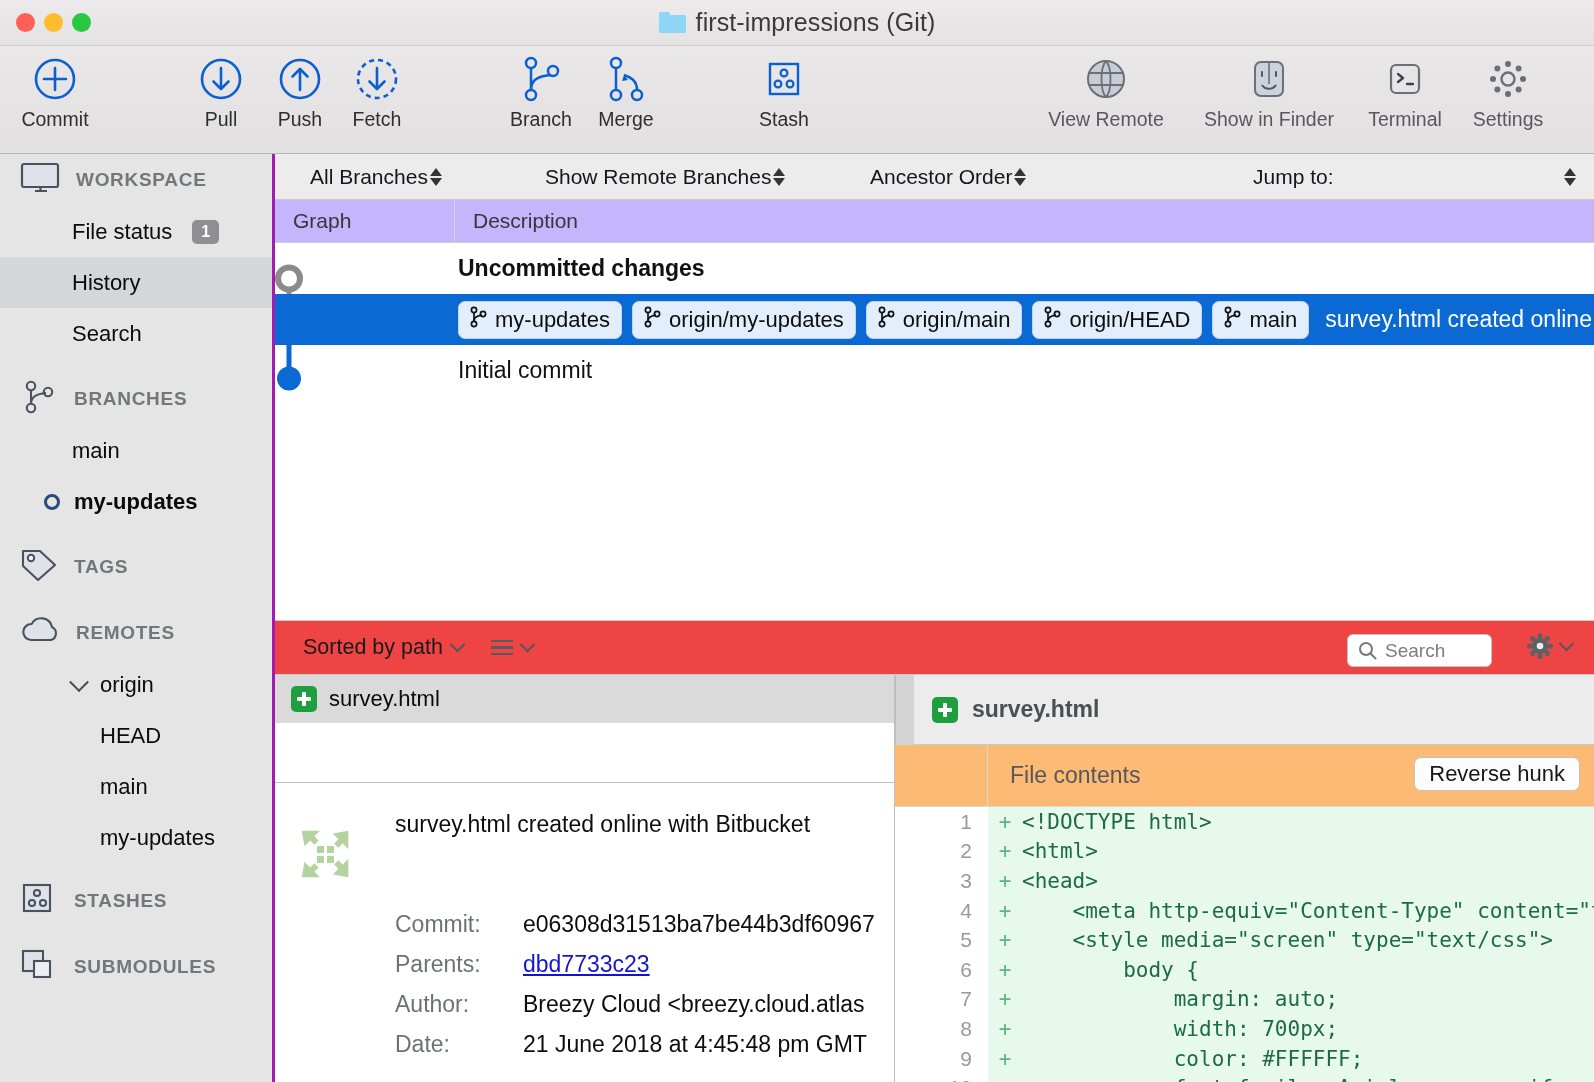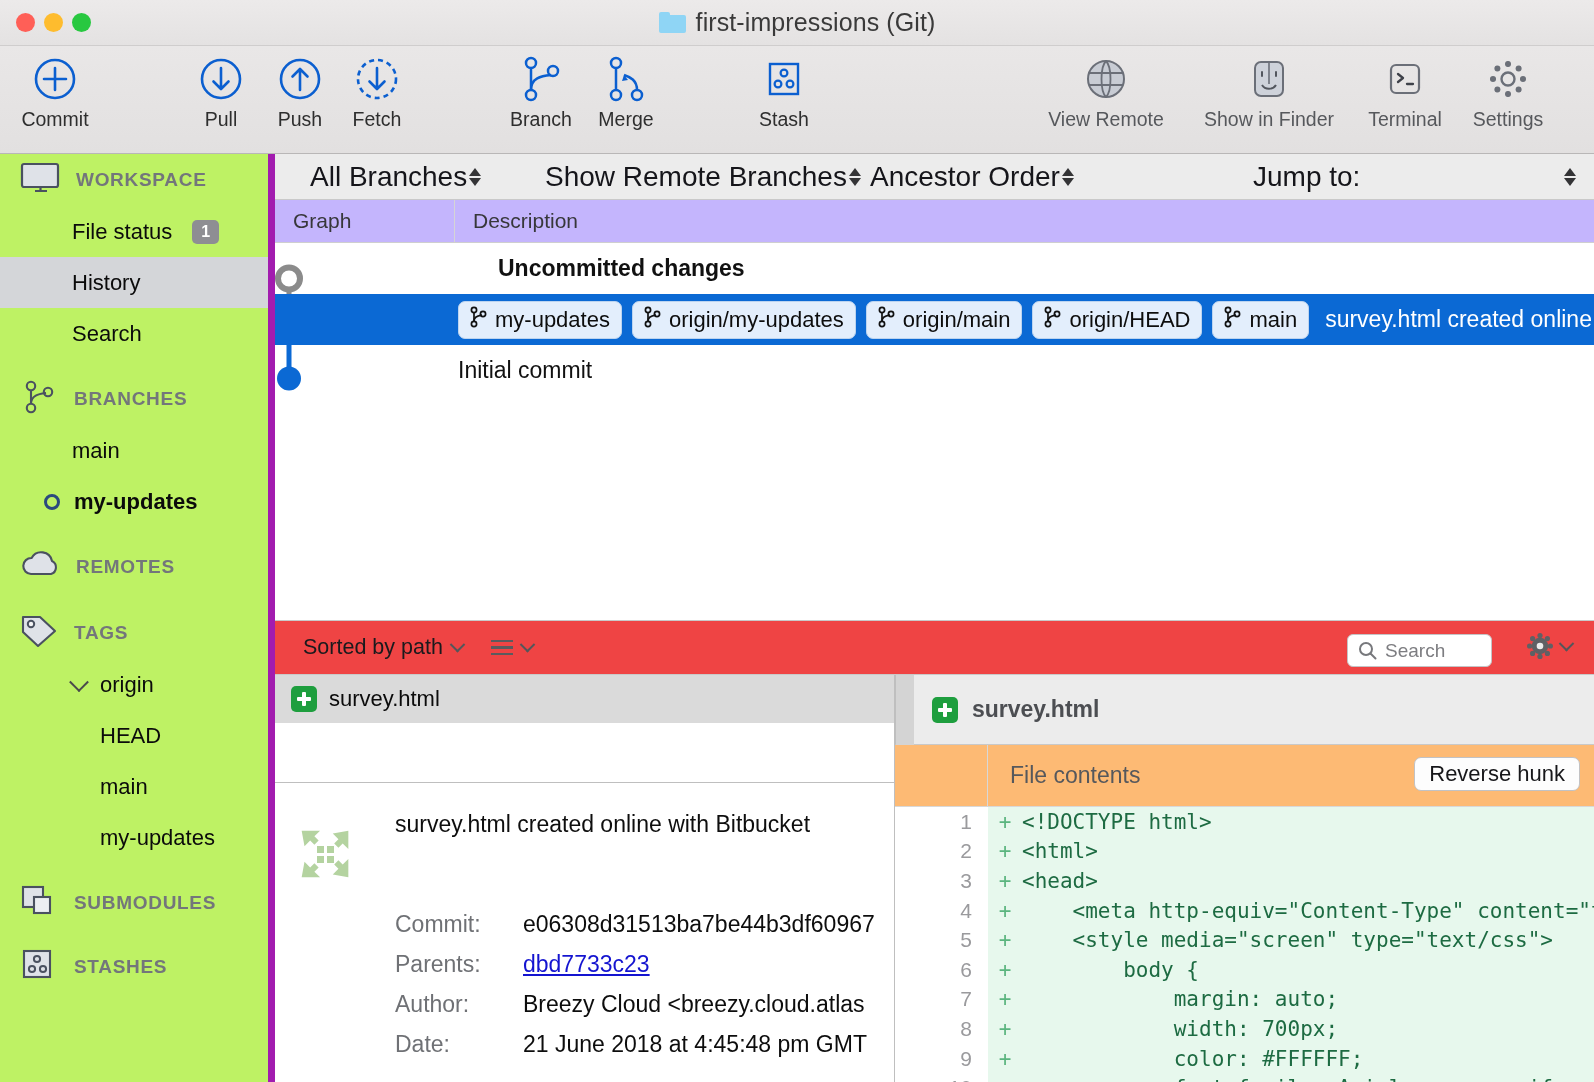--- a/index.html
+++ b/index.html
@@ -52,22 +52,22 @@
   .tb-icon { height: 50px; display: flex; align-items: center; justify-content: center; }
   .tb-label { font-size: 19.5px; color: #2e2e2e; margin-top: 4px; white-space: nowrap; }
   .tb-label.dim { color: #56585c; }
 
   
   .body { flex: 1 1 auto; display: flex; min-height: 0; }
 
   
   .sidebar {
     width: 275px; flex: 0 0 275px;
-    background: #bef264;
-    border-right: 7px solid #a21caf;
+    background: #e5e5e5;
+    border-right: 3px solid #a21caf;
     overflow: hidden; position: relative;
   }
   .sb-section {
     display: flex; align-items: center; gap: 14px;
     height: 52px; padding-left: 20px;
   }
   .sb-section .lbl {
     font-size: 19px; font-weight: bold; color: #73767b; letter-spacing: .7px;
   }
   .sb-row {
@@ -94,21 +94,21 @@
 
   
   .right { flex: 1 1 auto; display: flex; flex-direction: column; min-width: 0; }
 
   
   .filterbar {
     height: 46px; flex: 0 0 46px;
     background: #ececec; border-bottom: 1px solid #c9c9c9;
     display: flex; align-items: center; position: relative;
   }
-  .fb-item { display: flex; align-items: center; gap: 2px; font-size: 28px; color: #15151a; }
+  .fb-item { display: flex; align-items: center; gap: 2px; font-size: 21px; color: #15151a; }
   .stepper { display: inline-flex; flex-direction: column; gap: 2px; color:#3c3c3c; }
   .stepper .up, .stepper .dn {
     width: 0; height: 0; border-left: 6.5px solid transparent; border-right: 6.5px solid transparent;
   }
   .stepper .up { border-bottom: 8px solid #343436; }
   .stepper .dn { border-top: 8px solid #343436; }
 
   
   .colhead {
     height: 43px; flex: 0 0 43px; background: #c4b5fd;
@@ -120,21 +120,21 @@
   }
   .colhead .c.graph { width: 180px; border-right: 1px solid #d5d5d5; }
 
   
   .commitlist { flex: 1 1 auto; background: #ffffff; position: relative; overflow: hidden; min-height: 0; }
   .crow { height: 51px; display: flex; align-items: center; position: relative; }
   .crow.sel { background: #0b69d4; }
   .crow .graphcell { width: 180px; flex: 0 0 180px; position: relative; height: 100%; }
   .crow .desc { font-size: 23px; color: #111; display: flex; align-items: center; gap: 10px; white-space: nowrap; padding-left: 3px; }
   .crow.sel .desc { color: #ffffff; }
-  .crow .desc.bold { font-weight: bold; margin-left: 40px; }
+  .crow .desc.bold { font-weight: bold; }
   .graph-lane { position: absolute; left: 0; top: 0; width: 180px; height: 100%; }
 
   .reftag {
     display: inline-flex; align-items: center; gap: 8px;
     background: #e3eefc; border: 1.5px solid #bcd4f0; border-radius: 7px;
     padding: 4px 11px; font-size: 22px; color: #0d0d0d; white-space: nowrap;
   }
   .reftag .gi { flex: 0 0 auto; }
 
   
@@ -411,70 +411,70 @@
       <div class="sb-row">
         <span>main</span>
       </div>
       <div class="sb-row bold" style="padding-left:44px;">
         <span class="branch-dot"></span>
         <span>my-updates</span>
       </div>
 
       <div class="sb-section" style="margin-top:14px;">
         <span>
-          <svg width="42" height="30" viewBox="0 0 42 30">
-              <path d="M11 24a8 8 0 0 1 .6-16A11 11 0 0 1 32 11a7 7 0 0 1-1 13z" fill="#dfe2e8" stroke="#4a5160" stroke-width="2.1" stroke-linejoin="round"></path>
-            </svg>
-        </span>
-        <span class="lbl">REMOTES</span>
-      </div>
-
-      <div class="sb-section" style="margin-top:14px;">
-        <span>
           <svg width="40" height="34" viewBox="0 0 40 34">
               <path d="M3 3h17l15 14-17 15L3 18z" fill="#dfe2e8" stroke="#4a5160" stroke-width="2.1" stroke-linejoin="round"></path>
               <circle cx="11" cy="10" r="3.2" fill="#f3f3f4" stroke="#4a5160" stroke-width="2"></circle>
             </svg>
         </span>
         <span class="lbl">TAGS</span>
       </div>
+
+      <div class="sb-section" style="margin-top:14px;">
+        <span>
+          <svg width="42" height="30" viewBox="0 0 42 30">
+              <path d="M11 24a8 8 0 0 1 .6-16A11 11 0 0 1 32 11a7 7 0 0 1-1 13z" fill="#dfe2e8" stroke="#4a5160" stroke-width="2.1" stroke-linejoin="round"></path>
+            </svg>
+        </span>
+        <span class="lbl">REMOTES</span>
+      </div>
       <div class="sb-row withcaret">
         <span class="caret"></span>
         <span>origin</span>
       </div>
       <div class="sb-row indent2">
         <span>HEAD</span>
       </div>
       <div class="sb-row indent2">
         <span>main</span>
       </div>
       <div class="sb-row indent2">
         <span>my-updates</span>
-      </div>
-
-      <div class="sb-section" style="margin-top:14px;">
-        <span>
-          <svg width="40" height="34" viewBox="0 0 40 34">
-              <rect x="3" y="3" width="20" height="20" fill="#dfe2e8" stroke="#4a5160" stroke-width="2.1"></rect>
-              <rect x="14" y="13" width="16" height="16" fill="#eceef2" stroke="#4a5160" stroke-width="2.1"></rect>
-            </svg>
-        </span>
-        <span class="lbl">SUBMODULES</span>
       </div>
 
       <div class="sb-section" style="margin-top:12px;">
         <span>
           <svg width="40" height="34" viewBox="0 0 40 34">
               <rect x="4" y="3" width="26" height="26" fill="#dfe2e8" stroke="#4a5160" stroke-width="2.1"></rect>
               <circle cx="17" cy="11" r="3.1" fill="none" stroke="#4a5160" stroke-width="2"></circle>
               <circle cx="12" cy="21" r="3.1" fill="none" stroke="#4a5160" stroke-width="2"></circle>
               <circle cx="23" cy="21" r="3.1" fill="none" stroke="#4a5160" stroke-width="2"></circle>
             </svg>
         </span>
         <span class="lbl">STASHES</span>
+      </div>
+
+      <div class="sb-section" style="margin-top:14px;">
+        <span>
+          <svg width="40" height="34" viewBox="0 0 40 34">
+              <rect x="3" y="3" width="20" height="20" fill="#dfe2e8" stroke="#4a5160" stroke-width="2.1"></rect>
+              <rect x="14" y="13" width="16" height="16" fill="#eceef2" stroke="#4a5160" stroke-width="2.1"></rect>
+            </svg>
+        </span>
+        <span class="lbl">SUBMODULES</span>
       </div>
     </div>
 
     <div class="right">
 
       <div class="filterbar">
         <div class="fb-item" style="position:absolute;left:35px;">
           <span>All Branches</span>
           <span class="stepper">
               <span class="up"></span>

